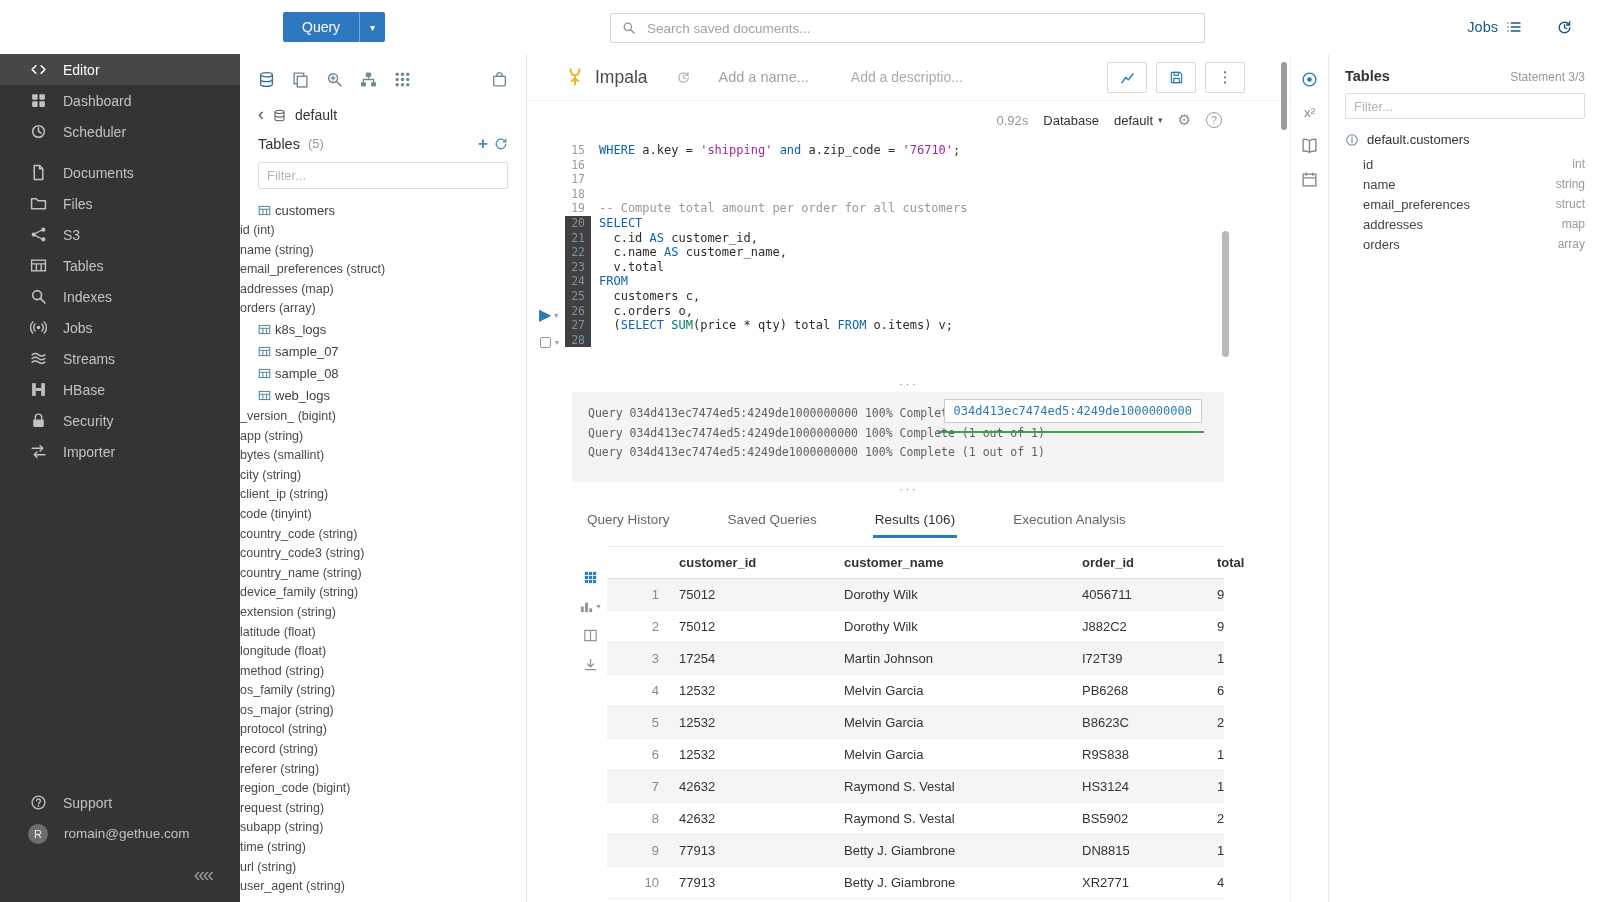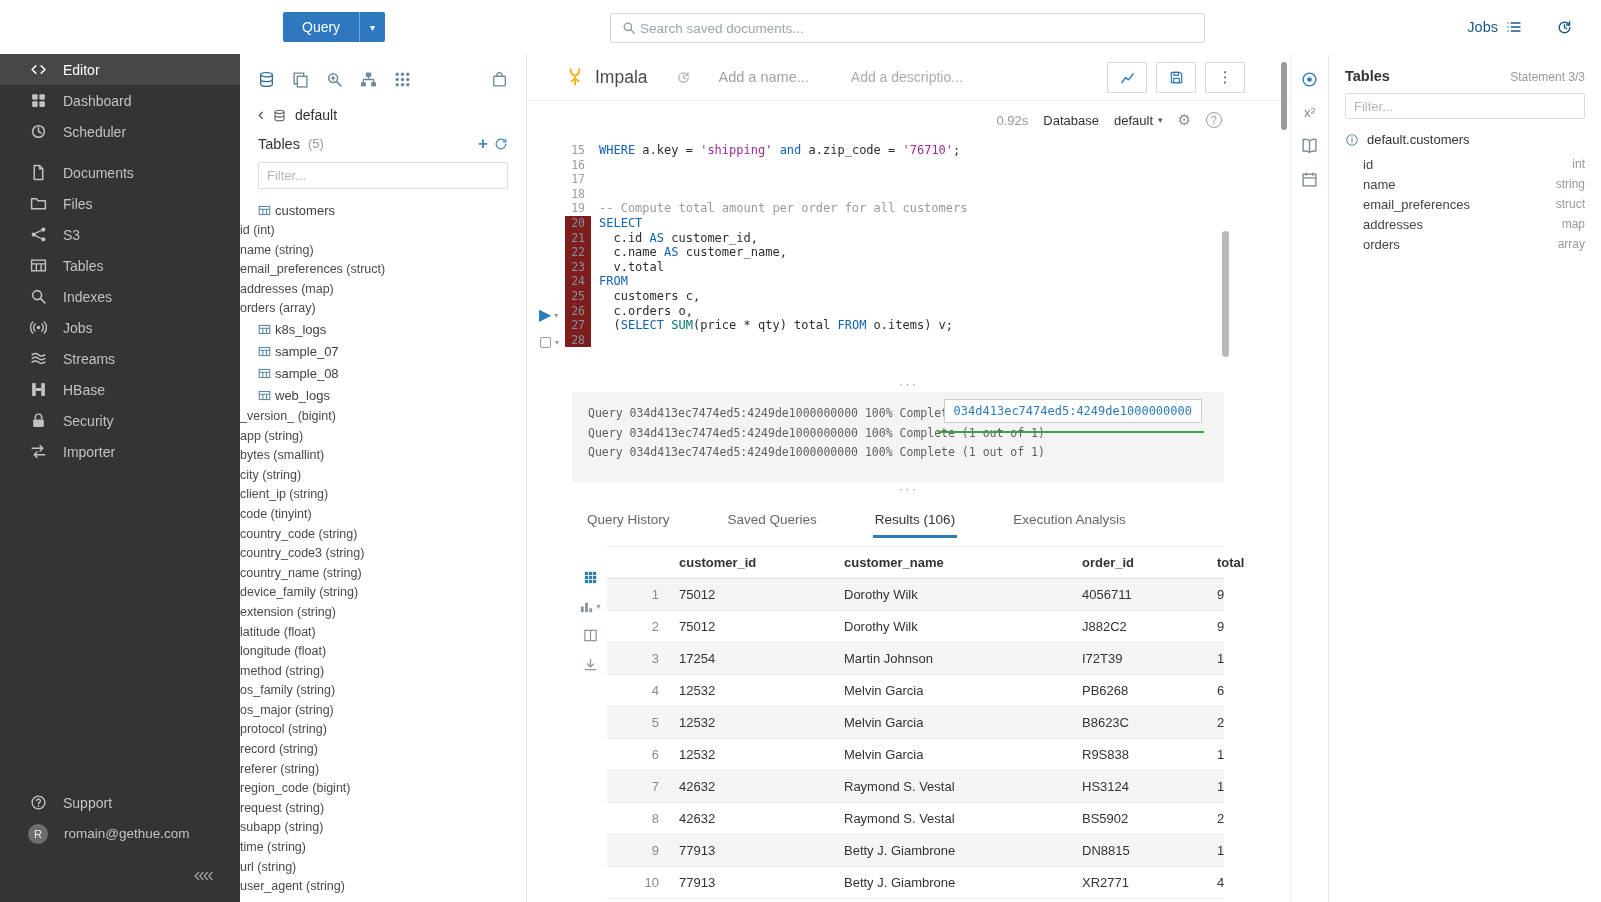--- a/index.html
+++ b/index.html
@@ -6,21 +6,21 @@
   body{width:1601px;height:902px;position:relative;background:#fff;font-family:"Liberation Sans",sans-serif;-webkit-font-smoothing:antialiased;}
   [data-interactable="true"]{cursor:pointer;}
   svg{display:block;}
 
   
   .topbar{position:absolute;left:0;top:0;right:0;height:54px;background:#fff;z-index:5;}
   .logo{position:absolute;left:0;top:0;width:240px;height:54px;background:#2AA7DE;display:flex;align-items:center;padding-left:30px;box-sizing:border-box;}
   .qgroup{position:absolute;left:283px;top:12px;height:30px;display:flex;}
   .query-btn{background:#2E78C0;color:#fff;border:none;font-size:14px;padding:0 19px;height:30px;border-radius:2px 0 0 2px;font-family:inherit;}
   .query-caret{background:#2E78C0;color:#fff;border:none;border-left:1px solid rgba(255,255,255,.35);width:26px;height:30px;border-radius:0 2px 2px 0;font-size:10px;}
-  .search{position:absolute;left:610px;top:13px;width:595px;height:30px;border:1px solid #d4d4d4;border-radius:2px;display:flex;align-items:center;gap:2px;padding:0 11px;box-sizing:border-box;color:#8d979d;}
+  .search{position:absolute;left:610px;top:13px;width:595px;height:30px;border:1px solid #d4d4d4;border-radius:2px;display:flex;align-items:center;gap:9px;padding:0 11px;box-sizing:border-box;color:#8d979d;}
   .search input{border:none;outline:none;flex:1;font-size:13.5px;font-family:inherit;color:#333;background:transparent;}
   .search input::placeholder{color:#9aa5ab;}
   .search .si svg{width:14px;height:14px;}
   .topbar-right{position:absolute;right:28px;top:0;height:54px;display:flex;align-items:center;gap:34px;}
   .jobs{display:flex;align-items:center;gap:8px;color:#1A5A85;font-size:14.5px;}
   .jobs svg{width:16px;height:16px;}
   .top-history{color:#1A5A85;}
   .top-history svg{width:17px;height:17px;}
 
   
@@ -72,21 +72,21 @@
   .exec-row{height:38px;display:flex;align-items:center;justify-content:flex-end;gap:15px;padding-right:68px;font-size:13px;color:#333;}
   .exec-time{color:#999;}
   .db-value{display:flex;gap:5px;align-items:center;}
   .db-caret{font-size:9px;color:#555;}
   .gear{color:#8f8f8f;font-size:15px;}
   .help-circle{width:16px;height:16px;border:1.3px solid #9a9a9a;border-radius:50%;color:#9a9a9a;font-size:10.5px;display:flex;align-items:center;justify-content:center;box-sizing:border-box;}
 
   .editor-body{position:relative;height:238px;}
   .gutter{position:absolute;left:38px;top:4px;width:26px;text-align:right;}
   .gl{height:14.6px;line-height:14.6px;font-family:"DejaVu Sans Mono",monospace;font-size:11.5px;color:#9d9d9d;padding-right:6px;}
-  .gl.ga{background:#7f1d1d;color:#7d93a5;}
+  .gl.ga{background:#404040;color:#7d93a5;}
   .code{position:absolute;left:72px;top:4px;right:80px;}
   .cl{height:14.6px;line-height:14.6px;font-family:"DejaVu Sans Mono",monospace;font-size:12px;white-space:pre;color:#2d2d2d;}
   .tk-k{color:#1062b5;} .tk-s{color:#9d2a9d;} .tk-c{color:#9a9a9a;} .tk-f{color:#00796b;} .tk-p{color:#2d2d2d;}
   .run-rail{position:absolute;left:12px;top:168px;}
   .run-row{display:flex;align-items:center;gap:3px;}
   .play{color:#2D7BB6;font-size:16px;line-height:1;}
   .mini-caret{font-size:8px;color:#9a9a9a;}
   .square-icon{width:11px;height:11px;border:1.3px solid #9a9a9a;border-radius:2px;box-sizing:border-box;}
   .run-row.second{margin-top:14px;margin-left:1px;gap:4px;}
   .editor-scrollbar{position:absolute;right:61px;top:92px;width:7px;height:126px;background:#b9b9b9;border-radius:4px;}

